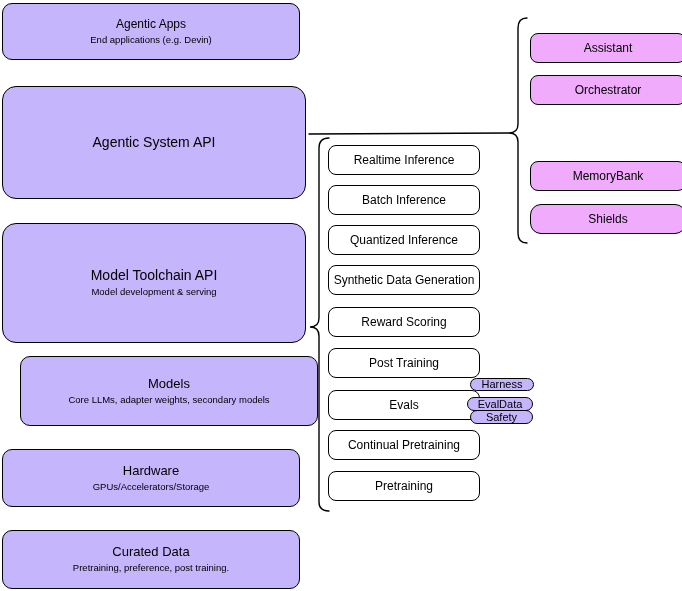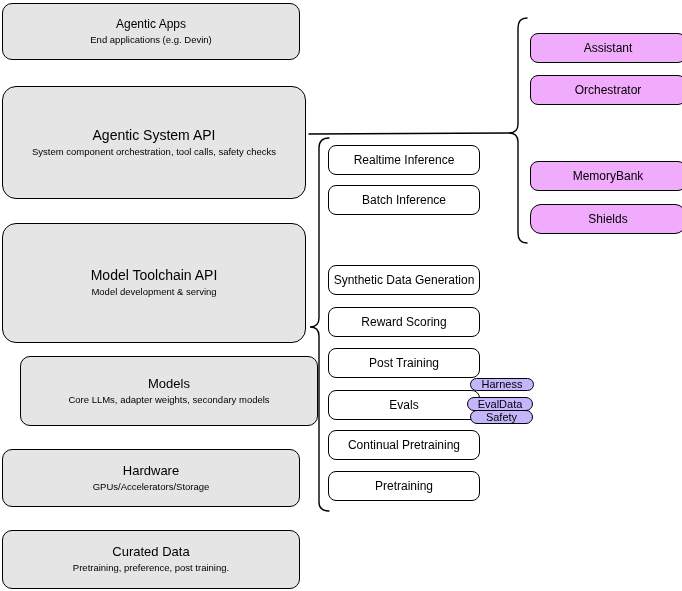--- a/index.html
+++ b/index.html
@@ -16,21 +16,21 @@
     color: #000000;
     overflow: hidden;
   }
   
   .lbox {
     position: absolute;
     left: 2px;
     width: 298px;
     border: 1.4px solid #000;
     border-radius: 10px;
-    background: #e5e5e5;
+    background: #c4b5fd;
     box-sizing: border-box;
     display: flex;
     flex-direction: column;
     align-items: center;
     justify-content: center;
     gap: 4px;
     text-align: center;
   }
   .lbox.big {
     width: 304px;
@@ -113,21 +113,20 @@
     <path d="M 329 138 Q 319 138 319 148 L 319 318 Q 319 327 310 327 Q 319 327 319 336 L 319 502 Q 319 511 329 511"></path>
   </svg>
 
   <div class="lbox small-title" style="top:3px; height:57px;">
     <div class="title">Agentic Apps</div>
     <div class="subtitle">End applications (e.g. Devin)</div>
   </div>
 
   <div class="lbox big" style="top:86px; height:113px;">
     <div class="title">Agentic System API</div>
-    <div class="subtitle">System component orchestration, tool calls, safety checks</div>
   </div>
 
   <div class="lbox big" style="top:223px; height:120px;">
     <div class="title">Model Toolchain API</div>
     <div class="subtitle">Model development &amp; serving</div>
   </div>
 
   <div class="lbox" style="top:356px; height:70px;margin-left:18px;">
     <div class="title">Models</div>
     <div class="subtitle">Core LLMs, adapter weights, secondary models</div>
@@ -138,20 +137,21 @@
     <div class="subtitle">GPUs/Accelerators/Storage</div>
   </div>
 
   <div class="lbox" style="top:530px; height:59px;">
     <div class="title">Curated Data</div>
     <div class="subtitle">Pretraining, preference, post training.</div>
   </div>
 
   <div class="svc" style="top:145px;">Realtime Inference</div>
   <div class="svc" style="top:185px;">Batch Inference</div>
+  <div class="svc" style="top:225px;">Quantized Inference</div>
   <div class="svc" style="top:265px;">Synthetic Data Generation</div>
   <div class="svc" style="top:307px;">Reward Scoring</div>
   <div class="svc" style="top:348px;">Post Training</div>
   <div class="svc" style="top:390px;">Evals</div>
   <div class="svc" style="top:430px;">Continual Pretraining</div>
   <div class="svc" style="top:471px;">Pretraining</div>
 
   <div class="pill" style="left:470px; top:378px; width:64px; height:13px;">Harness</div>
   <div class="pill" style="left:467px; top:397px; width:66px; height:14px;">EvalData</div>
   <div class="pill" style="left:470px; top:410px; width:63px; height:14px;">Safety</div>

